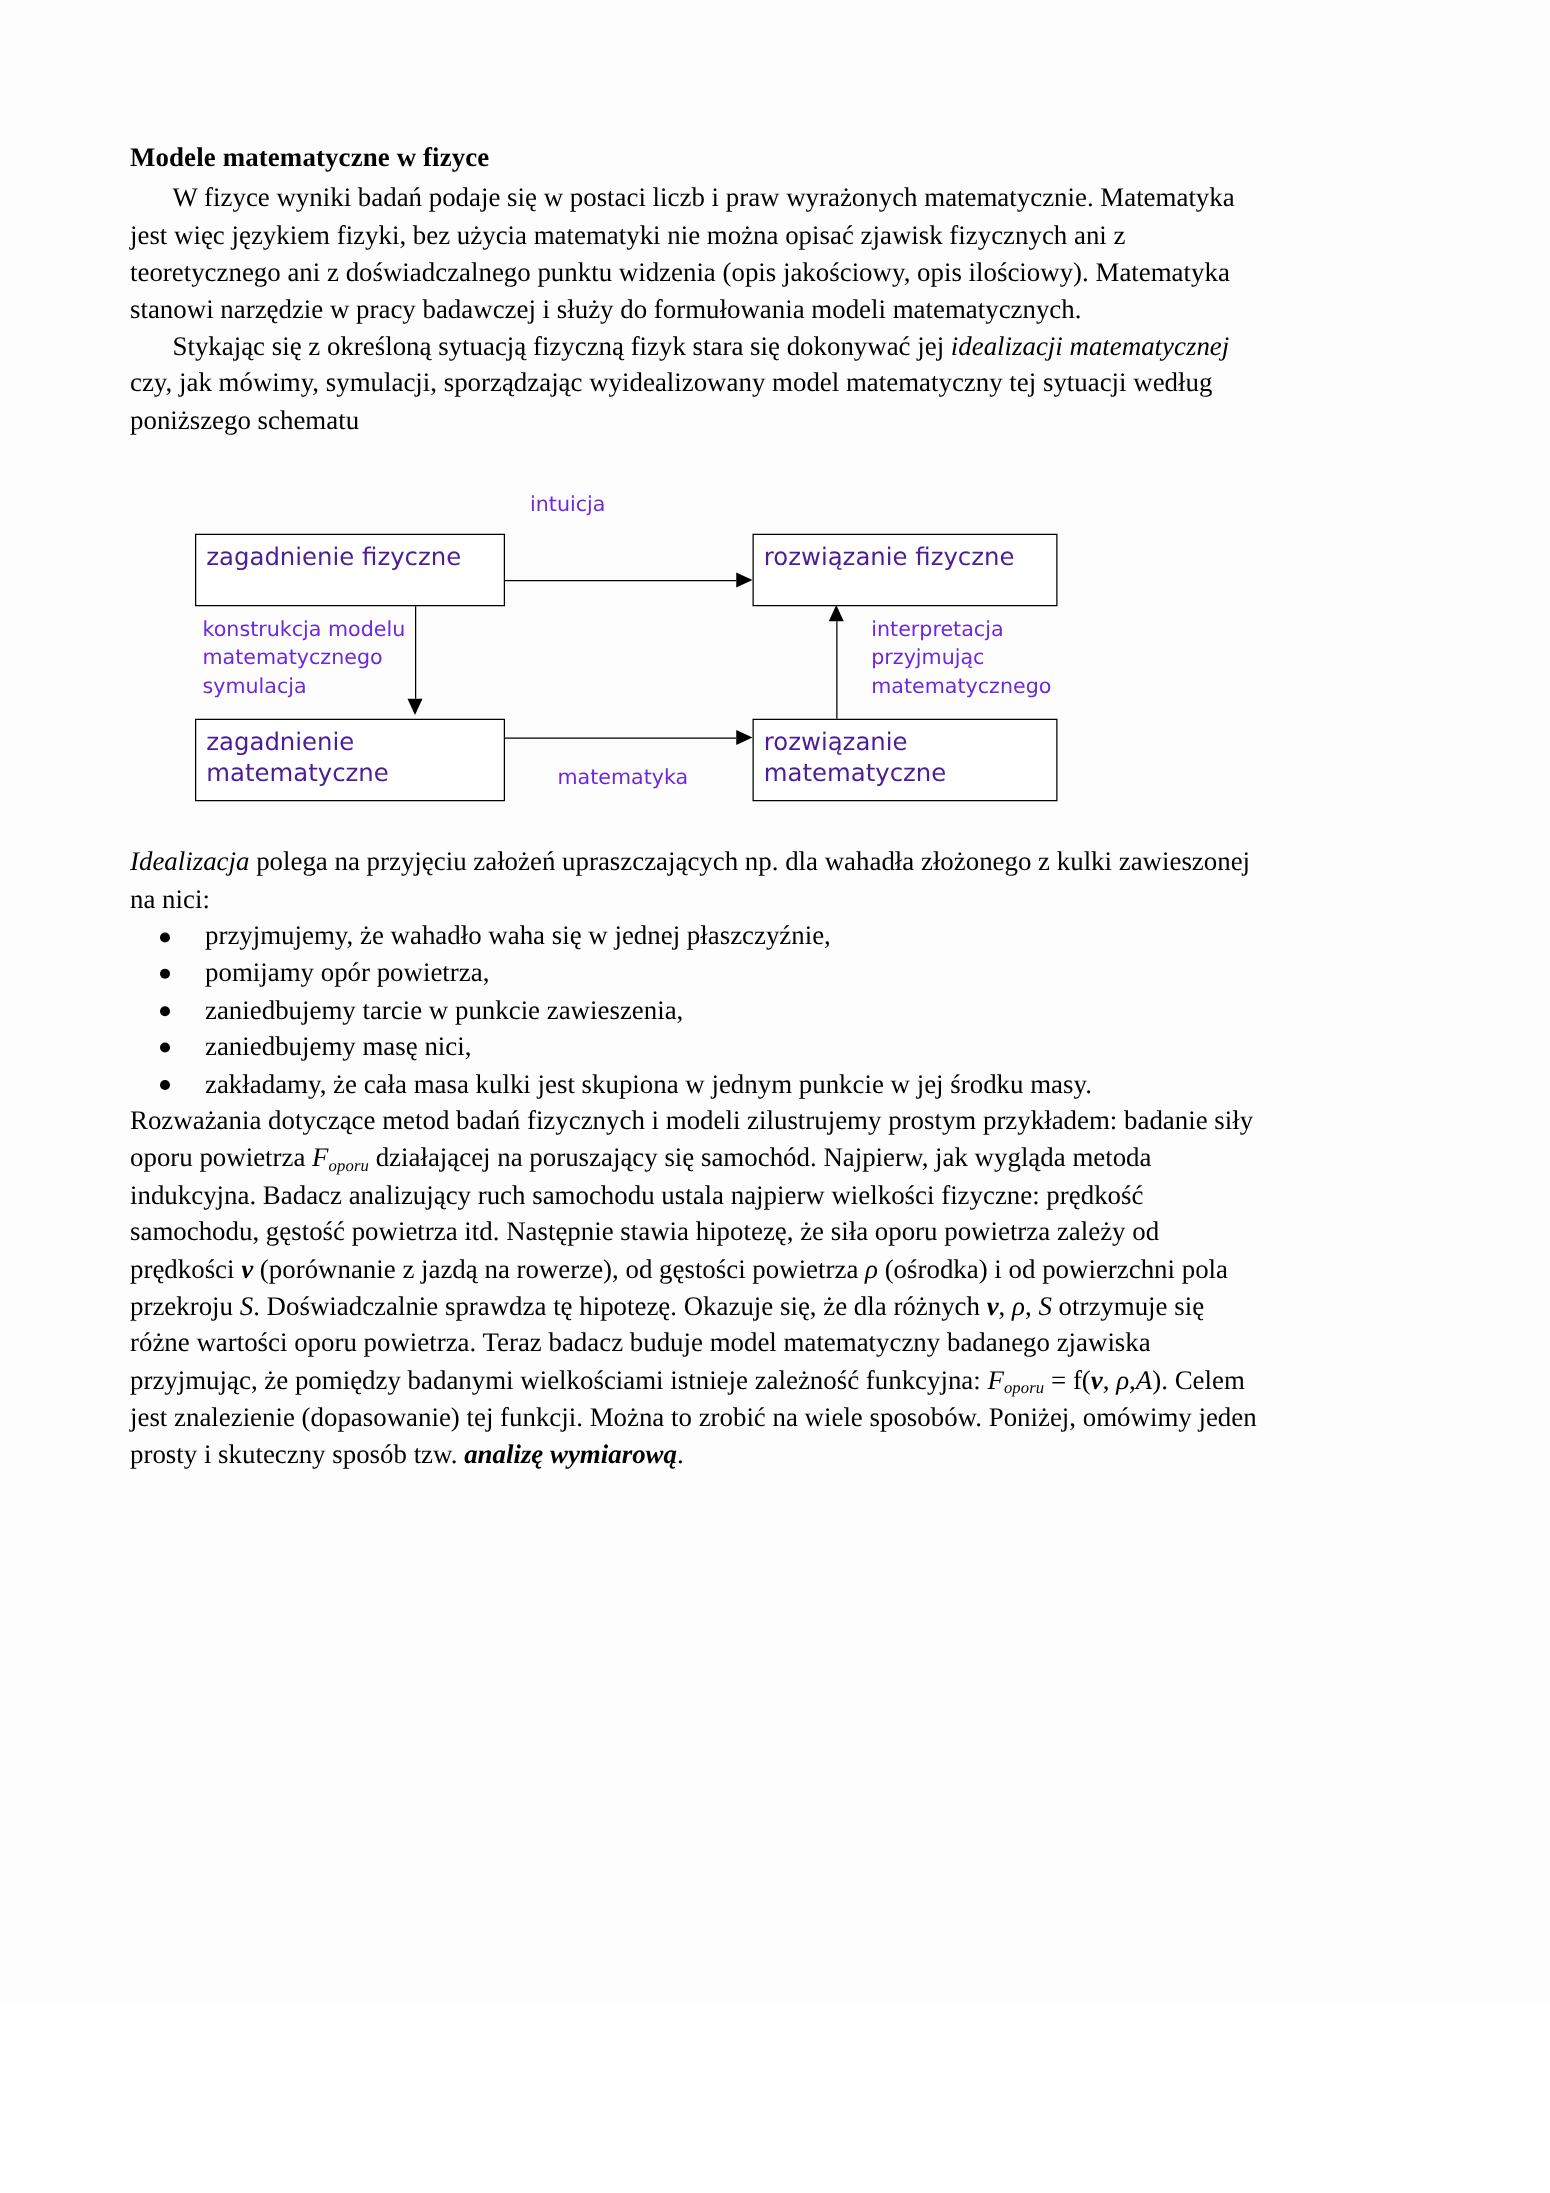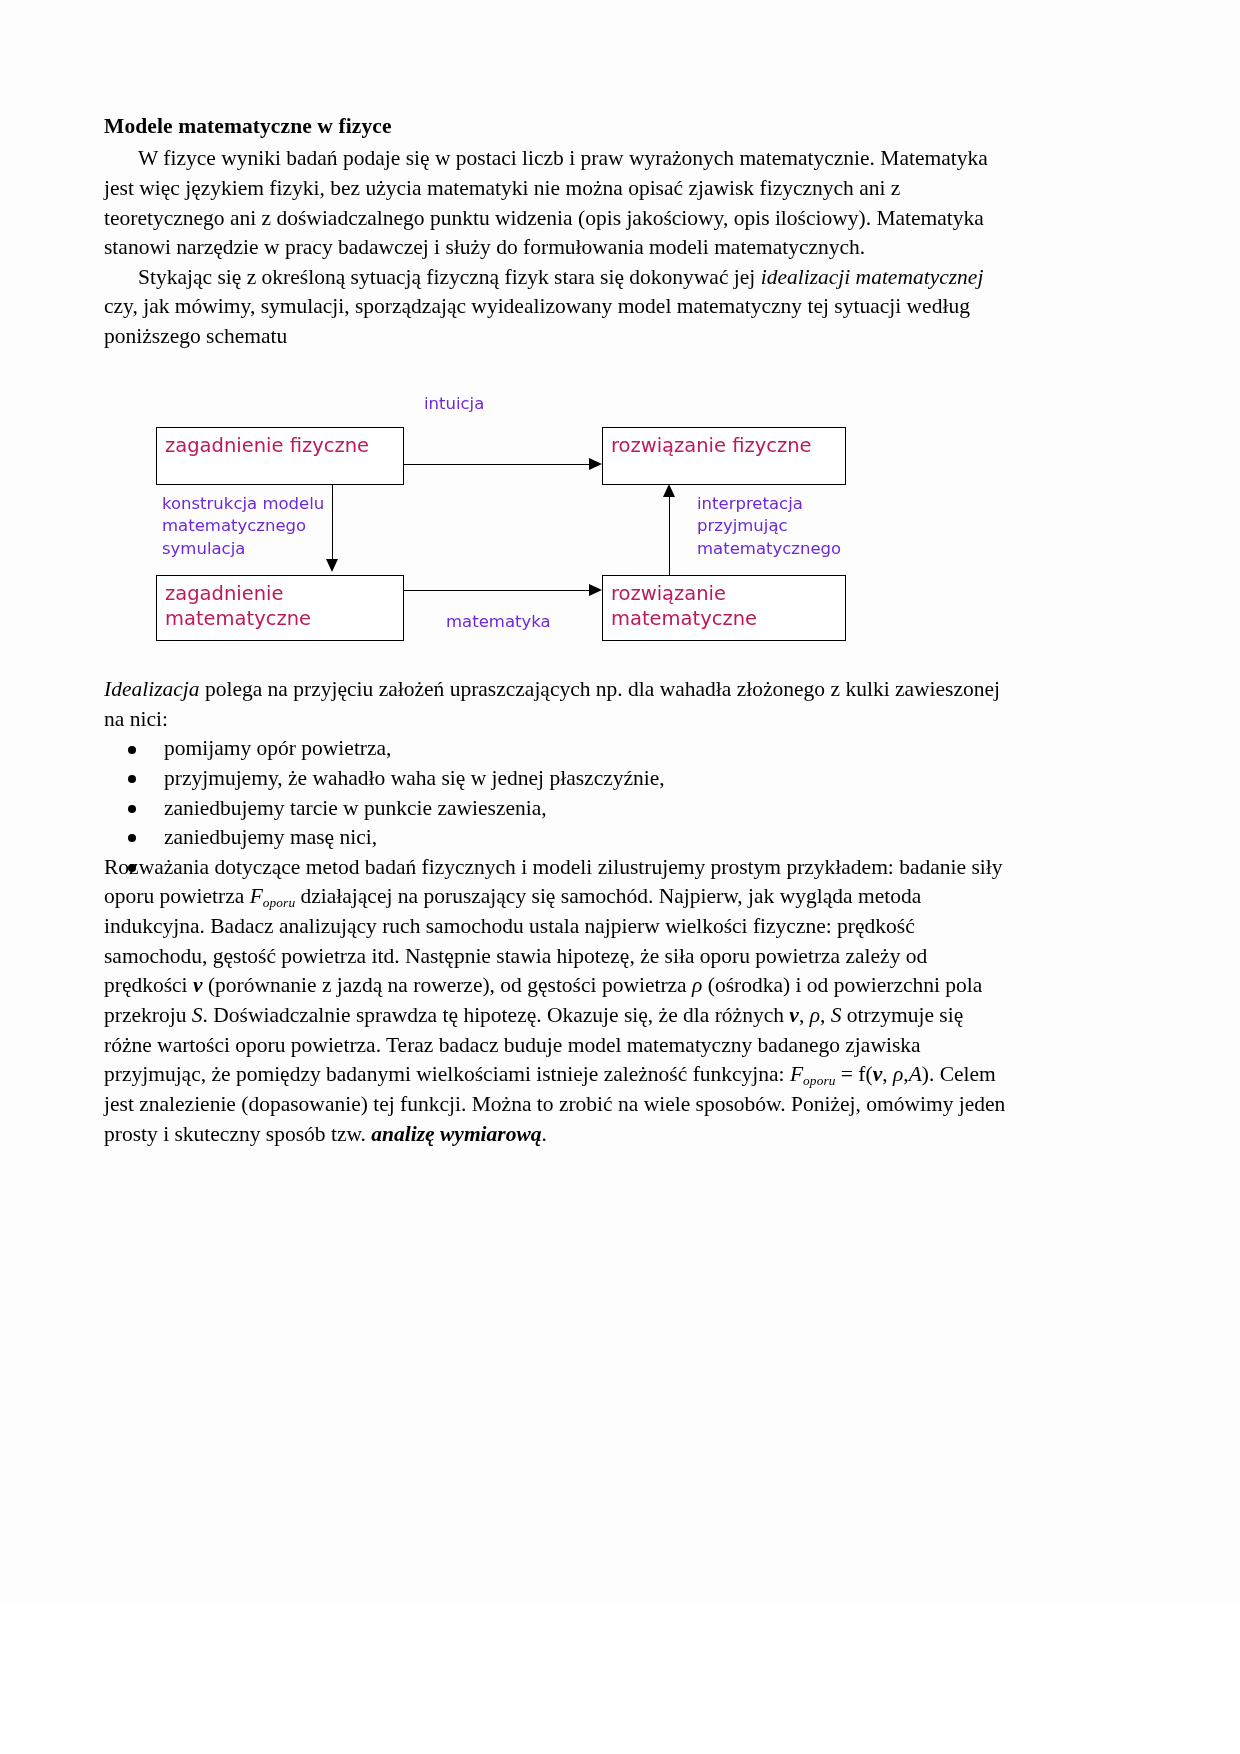--- a/index.html
+++ b/index.html
@@ -88,21 +88,21 @@
     font-family: "DejaVu Sans", "Liberation Sans", sans-serif;
   }
   .dbox {
     position: absolute;
     border: 1.6px solid #000;
     background: #fff;
     box-sizing: border-box;
     font-size: 19.5px;
     line-height: 1.28;
     padding: 6px 8px 0 8px;
-    color: #be185d;
+    color: #4c1d95;
   }
   .dlabel {
     position: absolute;
     font-size: 16.5px;
     line-height: 1.34;
     color: #6d28d9;
     white-space: pre-line;
   }
   .dline-h {
     position: absolute;
@@ -182,23 +182,23 @@
 
       <div class="dline-v" style="left:565px; top:112px; height:78px;"></div>
       <div class="arrow-up" style="left:558.5px; top:99px;"></div>
       <div class="dlabel" style="left:593px; top:108px;"><span>interpretacja</span><br><span>przyjmując</span><br><span>matematycznego</span></div>
 
     </div>
 
     <p class="para"><span class="it">Idealizacja</span><span> polega na przyjęciu założeń upraszczających np. dla wahadła złożonego z kulki zawieszonej na nici:</span></p>
 
     <ul class="bullets">
+      <li><span class="dot"></span><span>przyjmujemy, że wahadło waha się w jednej płaszczyźnie,</span></li>
       <li><span class="dot"></span><span>pomijamy opór powietrza,</span></li>
-      <li><span class="dot"></span><span>przyjmujemy, że wahadło waha się w jednej płaszczyźnie,</span></li>
       <li><span class="dot"></span><span>zaniedbujemy tarcie w punkcie zawieszenia,</span></li>
       <li><span class="dot"></span><span>zaniedbujemy masę nici,</span></li>
-      <li><span class="dot"></span></li>
+      <li><span class="dot"></span><span>zakładamy, że cała masa kulki jest skupiona w jednym punkcie w jej środku masy.</span></li>
     </ul>
 
     <p class="para"><span> Rozważania dotyczące metod badań fizycznych i modeli zilustrujemy prostym przykładem: badanie siły oporu powietrza </span><span class="it">F</span><span class="sub">oporu</span><span> działającej na poruszający się samochód. Najpierw, jak wygląda metoda indukcyjna. Badacz analizujący ruch samochodu ustala najpierw wielkości fizyczne: prędkość samochodu, gęstość powietrza itd. Następnie stawia hipotezę, że siła oporu powietrza zależy od prędkości </span><span class="bold it">v</span><span>  (porównanie z jazdą na rowerze), od gęstości powietrza </span><span class="it">ρ</span><span> (ośrodka) i od powierzchni pola przekroju </span><span class="it">S</span><span>. Doświadczalnie sprawdza tę hipotezę. Okazuje się, że dla różnych </span><span class="bold it">v</span><span>, </span><span class="it">ρ</span><span>, </span><span class="it">S</span><span> otrzymuje się różne wartości oporu powietrza. Teraz badacz buduje model matematyczny badanego zjawiska przyjmując, że pomiędzy badanymi wielkościami istnieje zależność funkcyjna: </span><span class="it">F</span><span class="sub">oporu</span><span> = f(</span><span class="bold it">v</span><span>, </span><span class="it">ρ</span><span>,</span><span class="it">A</span><span>). Celem jest znalezienie (dopasowanie) tej funkcji. Można to zrobić na wiele sposobów. Poniżej, omówimy jeden prosty i skuteczny sposób tzw. </span><span class="bi">analizę wymiarową</span><span>.</span></p>
 
   </div>
 </div>
 
 </body></html>

